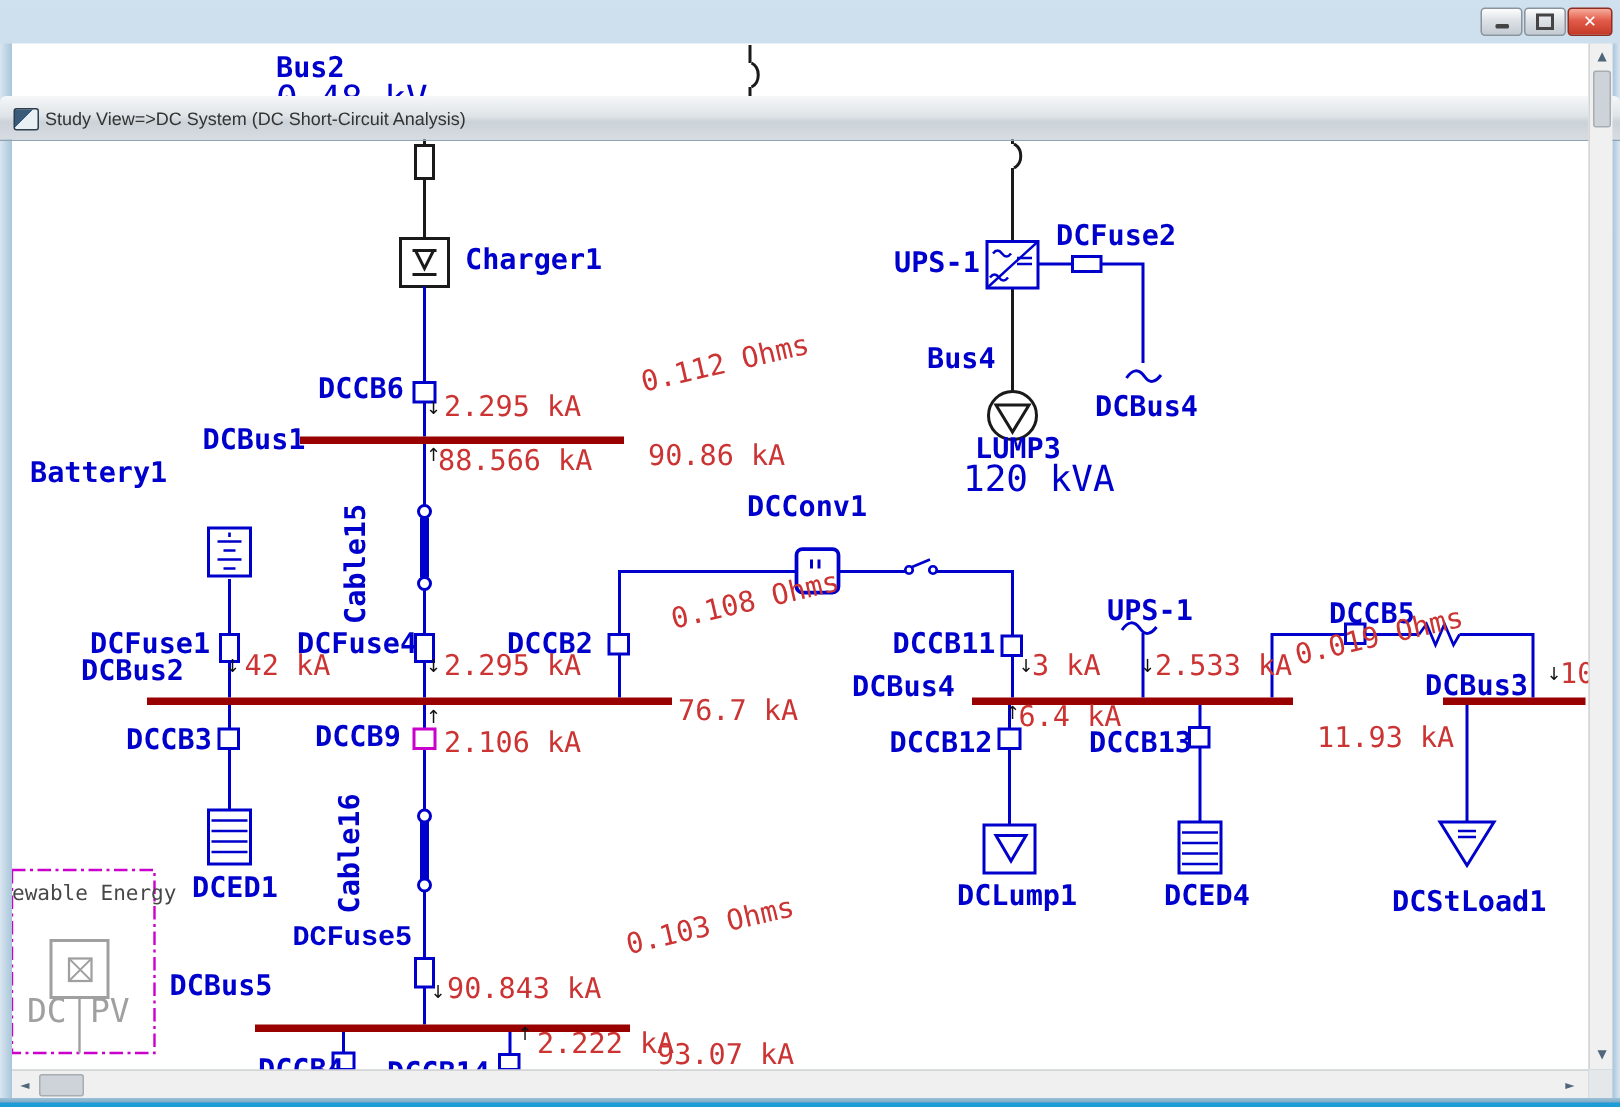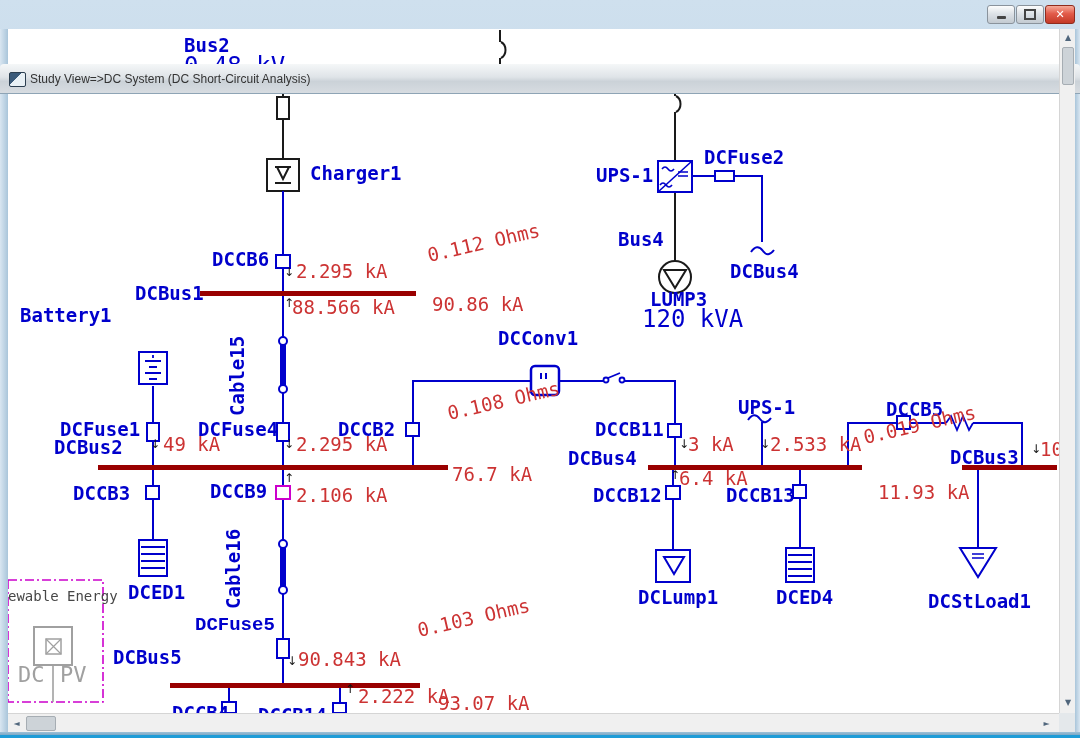--- a/index.html
+++ b/index.html
@@ -233,21 +233,21 @@
       <span class="lb name" style="left: 650px; top: 290px;">LUMP3</span>
       <span class="lb param" style="left: 642px; top: 307px;">120 kVA</span>
       <span class="lb name" style="left: 212px; top: 250px;">DCCB6</span>
       <span class="lb name" style="left: 135px; top: 284px;">DCBus1</span>
       <span class="lb name" style="left: 20px; top: 306px;">Battery1</span>
       <span class="lb name" style="left: 247px; top: 397px; transform: rotate(-90deg);">Cable15</span>
       <span class="lb name" style="left: 60px; top: 420px;">DCFuse1</span>
       <span class="lb name" style="left: 198px; top: 420px;">DCFuse4</span>
       <span class="lb name" style="left: 338px; top: 420px;">DCCB2</span>
       <span class="lb name" style="left: 54px; top: 438px;">DCBus2</span>
-      <span class="lb name" style="left: 73px; top: 484px;">DCCB3</span>
+      <span class="lb name" style="left: 84px; top: 484px;">DCCB3</span>
       <span class="lb name" style="left: 210px; top: 482px;">DCCB9</span>
       <span class="lb name" style="left: 243px; top: 590px; transform: rotate(-90deg);">Cable16</span>
       <span class="lb name" style="left: 128px; top: 583px;">DCED1</span>
       <span class="lb name" style="left: 498px; top: 329px;">DCConv1</span>
       <span class="lb name" style="left: 595px; top: 420px;">DCCB11</span>
       <span class="lb name" style="left: 568px; top: 449px;">DCBus4</span>
       <span class="lb name" style="left: 738px; top: 398px;">UPS-1</span>
       <span class="lb name" style="left: 886px; top: 400px; text-align: right;">DCCB5</span>
       <span class="lb name" style="left: 950px; top: 448px;">DCBus3</span>
       <span class="lb name" style="left: 593px; top: 486px;">DCCB12</span>
@@ -259,21 +259,21 @@
       <span class="lb name" style="left: 195px; top: 616px; font-family: Liberation Mono, monospace;">DCFuse5</span>
       <span class="lb name" style="left: 172px; top: 704px;">DCCB4</span>
       <span class="lb name" style="left: 258px; top: 706px;">DCCB14</span>
       <span class="lb gray" style="left: 8px; top: 589px;">ewable Energy</span>
       <span class="lb grayBig" style="left: 18px; top: 664px;">DC</span>
       <span class="lb grayBig" style="left: 60px; top: 664px;">PV</span>
       <span class="lb result" style="left: 296px; top: 262px;">2.295 kA</span>
       <span class="lb result" style="left: 430px; top: 246px; transform: rotate(-13deg);">0.112 Ohms</span>
       <span class="lb result" style="left: 292px; top: 298px;">88.566 kA</span>
       <span class="lb result" style="left: 432px; top: 295px;">90.86 kA</span>
-      <span class="lb result" style="left: 163px; top: 435px;">49 kA</span>
+      <span class="lb result" style="left: 163px; top: 435px;">42 kA</span>
       <span class="lb result" style="left: 296px; top: 435px;">2.295 kA</span>
       <span class="lb result" style="left: 296px; top: 486px;">2.106 kA</span>
       <span class="lb result" style="left: 450px; top: 404px; transform: rotate(-13deg);">0.108 Ohms</span>
       <span class="lb result" style="left: 452px; top: 465px;">76.7 kA</span>
       <span class="lb result" style="left: 688px; top: 435px; text-align: center;">3 kA</span>
       <span class="lb result" style="left: 770px; top: 435px;">2.533 kA</span>
       <span class="lb result" style="left: 679px; top: 469px;">6.4 kA</span>
       <span class="lb result" style="left: 866px; top: 428px; transform: rotate(-13deg);">0.019 Ohms</span>
       <span class="lb result" style="left: 878px; top: 483px;">11.93 kA</span>
       <span class="lb result" style="left: 1040px; top: 440px;">10</span>

